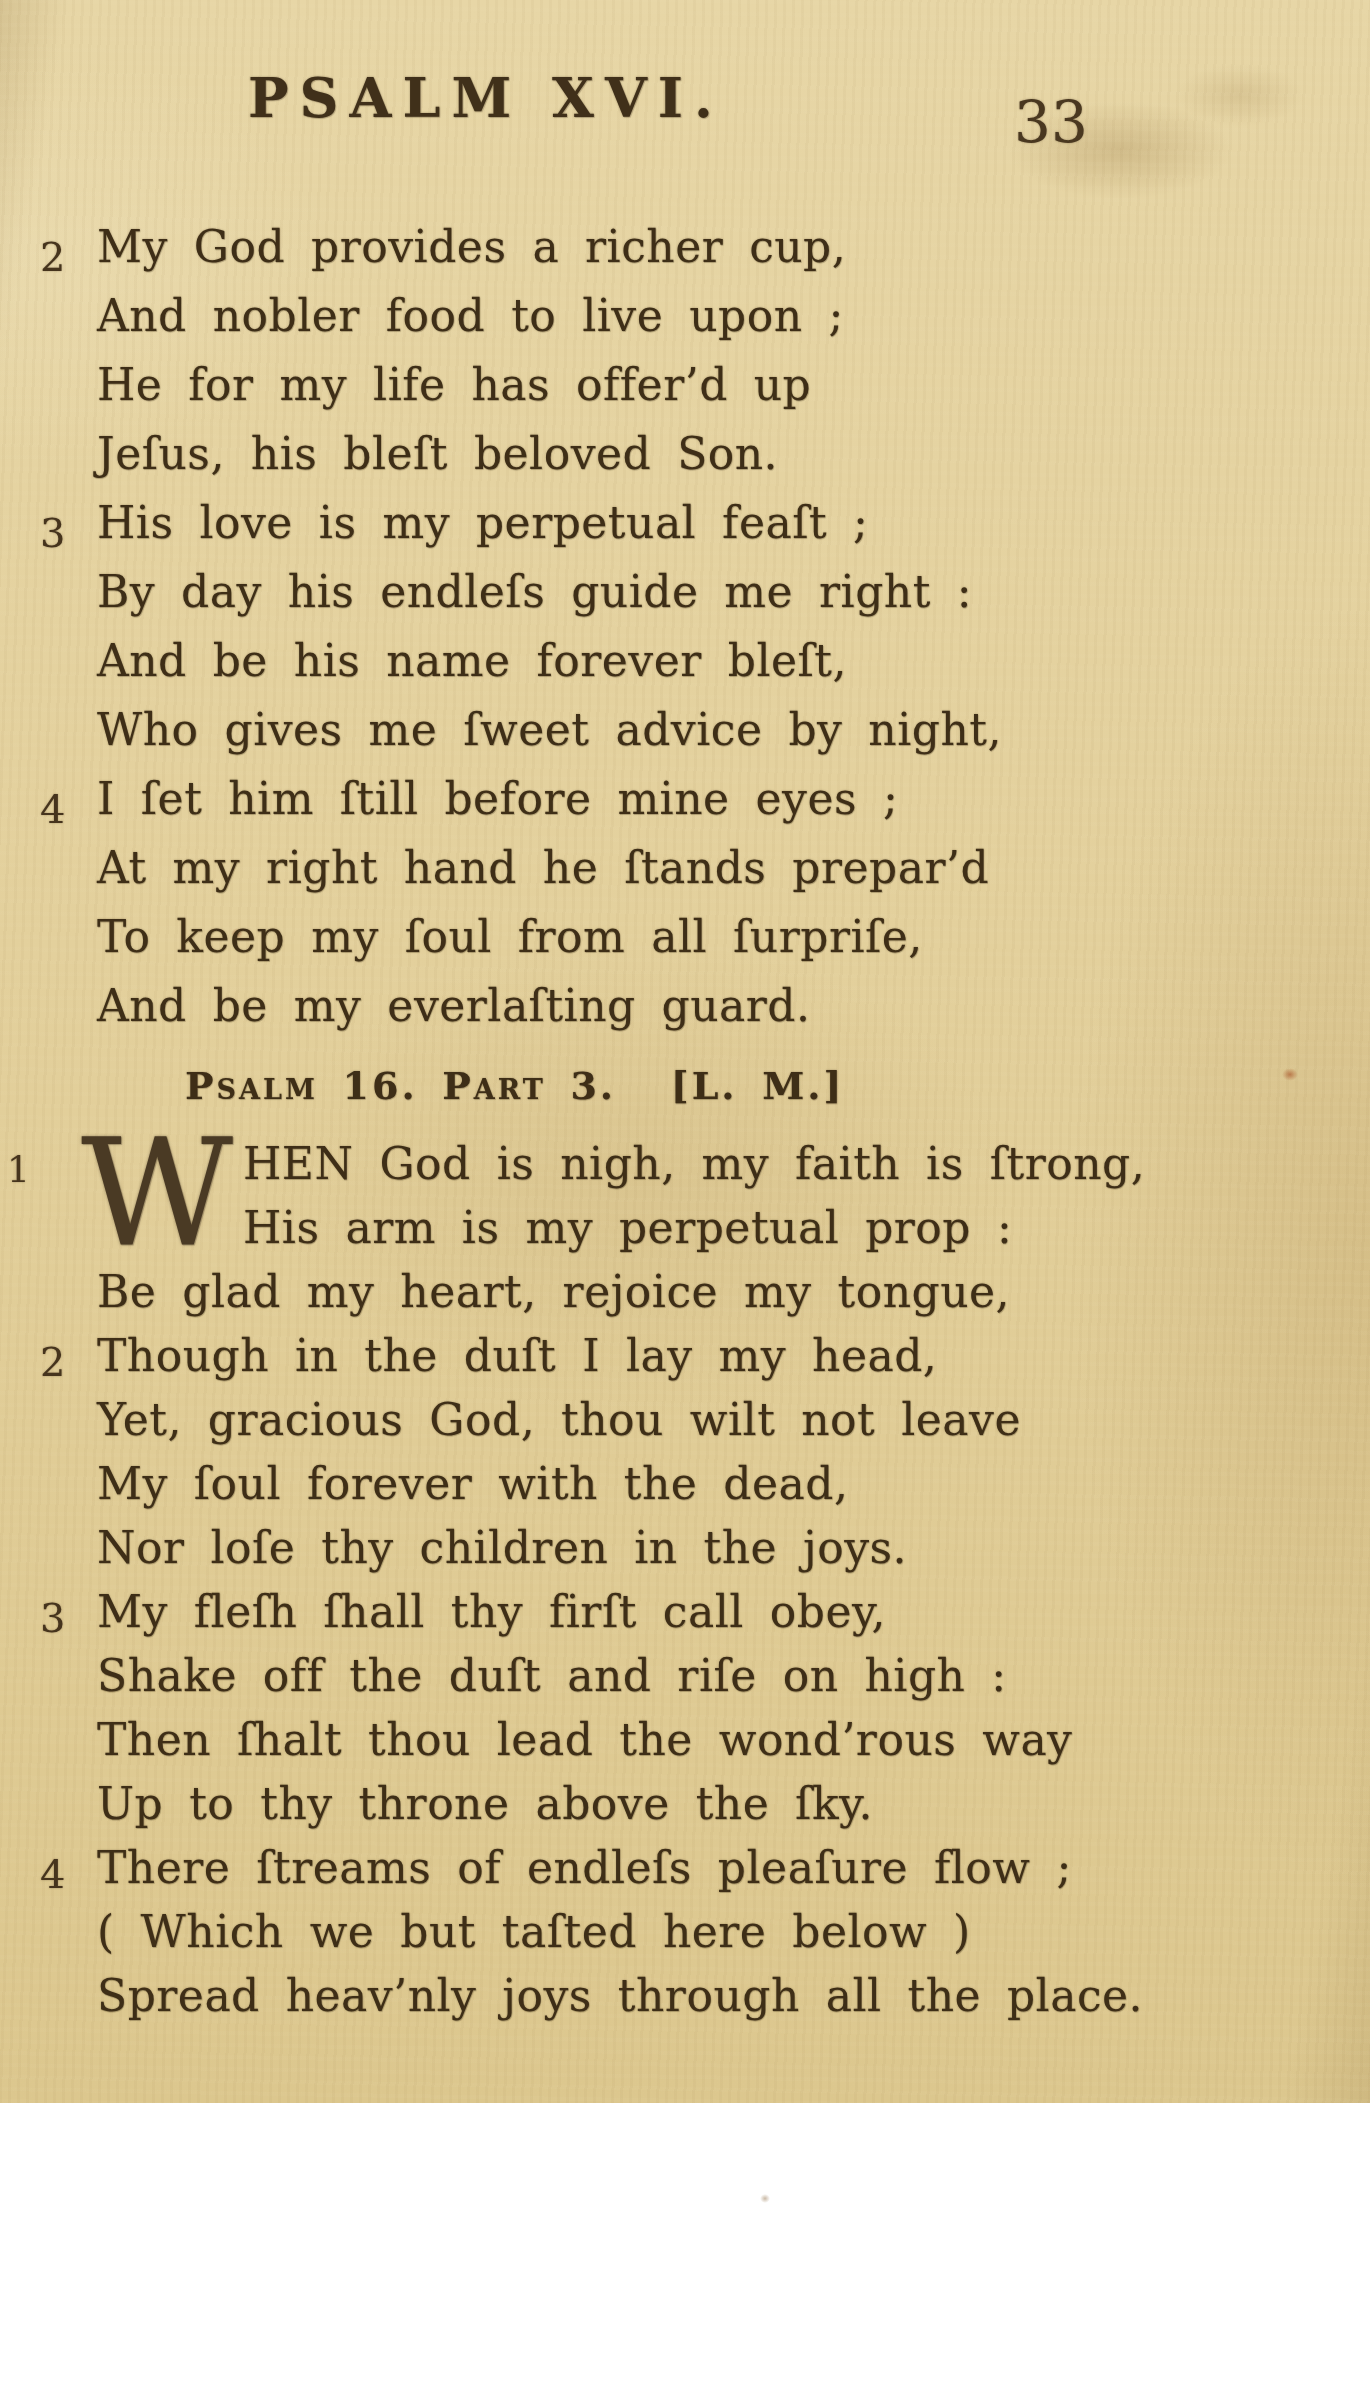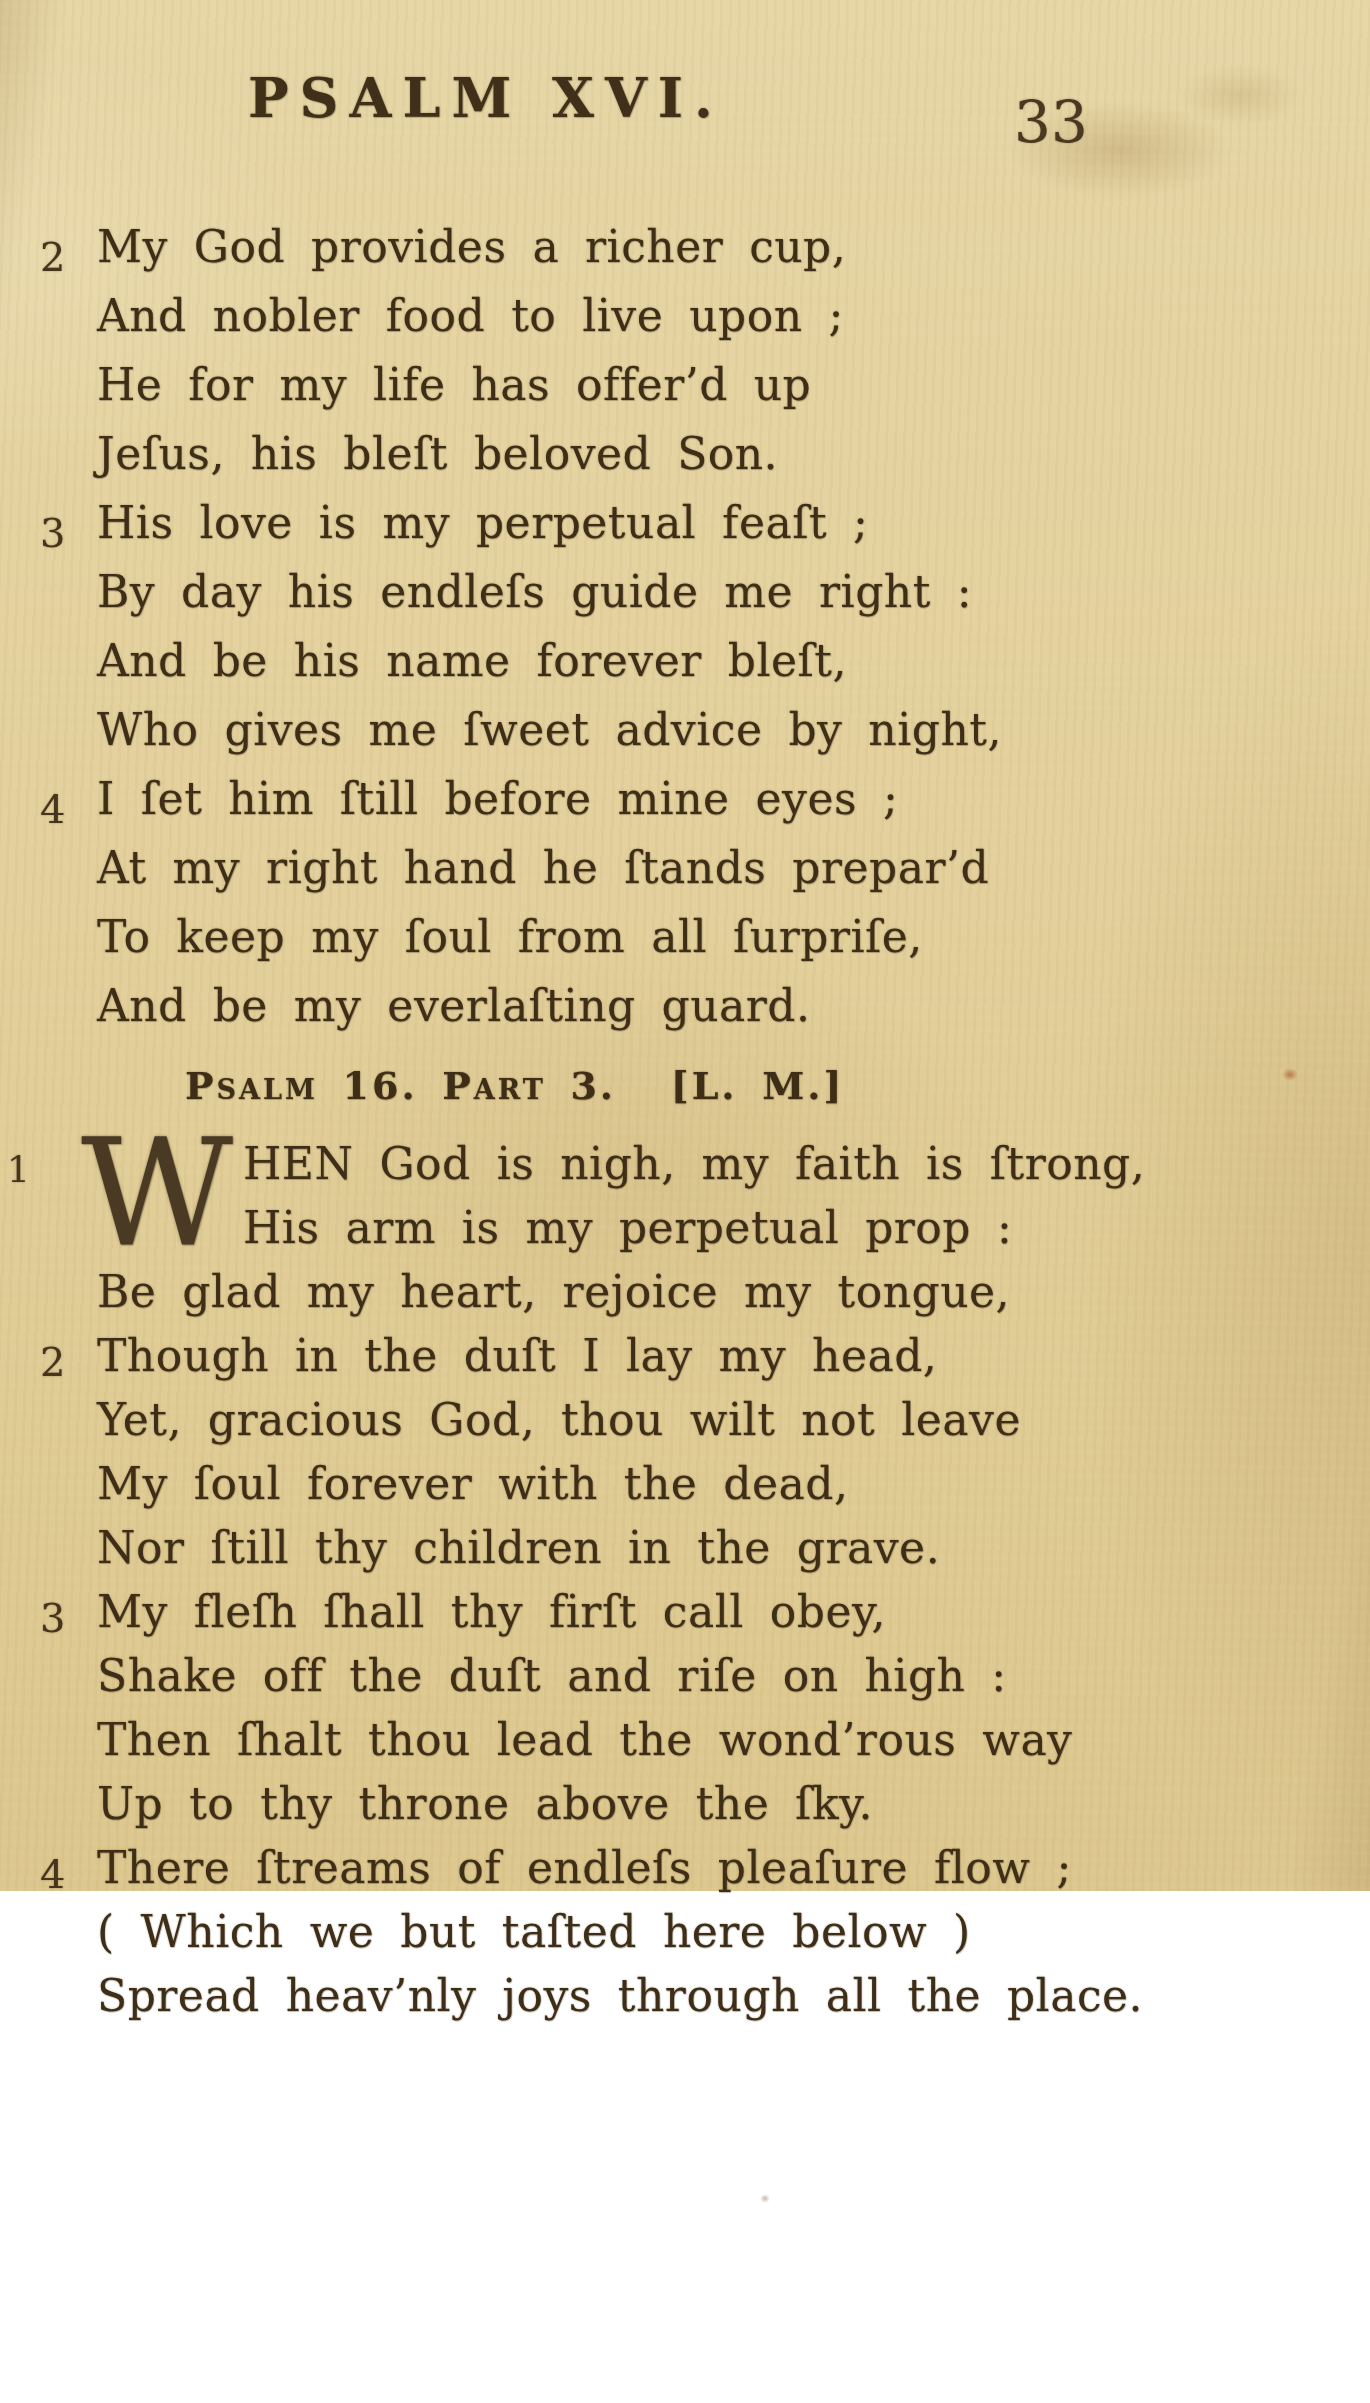--- a/index.html
+++ b/index.html
@@ -9,21 +9,21 @@
     height: 2403px;
     overflow: hidden;
   }
   body {
     font-family: "DejaVu Serif", "Liberation Serif", serif;
     color: #3e2e17;
   }
   .page {
     position: relative;
     width: 1370px;
-    height: 1891px;
+    height: 2103px;
     background:
       radial-gradient(ellipse 160px 70px at 1120px 150px, rgba(130,95,40,.22), rgba(130,95,40,0) 70%),
       radial-gradient(ellipse 90px 45px at 1240px 95px, rgba(130,95,40,.14), rgba(130,95,40,0) 70%),
       radial-gradient(ellipse 420px 900px at 1370px 1250px, rgba(158,120,58,.18), rgba(158,120,58,0) 72%),
       radial-gradient(ellipse 700px 380px at 520px 2403px, rgba(150,113,52,.14), rgba(150,113,52,0) 75%),
       radial-gradient(ellipse 420px 300px at 40px 260px, rgba(242,231,196,.30), rgba(242,231,196,0) 70%),
       radial-gradient(ellipse 500px 320px at 640px 1180px, rgba(148,112,52,.10), rgba(148,112,52,0) 75%),
       linear-gradient(100deg, rgba(110,80,30,.14) 0%, rgba(110,80,30,0) 4%, rgba(110,80,30,0) 95%, rgba(110,80,30,.12) 100%),
       linear-gradient(180deg, #e7d6a6 0%, #e3d09c 45%, #dcc78e 100%);
   }
@@ -157,21 +157,21 @@
         <span class="dropcap">W</span>
         <div class="line">HEN God is nigh, my faith is ſtrong,</div>
         <div class="line indent2">His arm is my perpetual prop :</div>
         <div class="line">Be glad my heart, rejoice my tongue,</div>
       </div>
       <div class="stanza">
         <span class="vnum">2</span>
         <div class="line">Though in the duſt I lay my head,</div>
         <div class="line">Yet, gracious God, thou wilt not leave</div>
         <div class="line">My ſoul forever with the dead,</div>
-        <div class="line">Nor ſtill thy children in the grave.</div>
+        <div class="line">Nor loſe thy children in the joys.</div>
       </div>
       <div class="stanza">
         <span class="vnum">3</span>
         <div class="line">My fleſh ſhall thy firſt call obey,</div>
         <div class="line">Shake off the duſt and riſe on high :</div>
         <div class="line">Then ſhalt thou lead the wond’rous way</div>
         <div class="line">Up to thy throne above the ſky.</div>
       </div>
       <div class="stanza">
         <span class="vnum">4</span>

